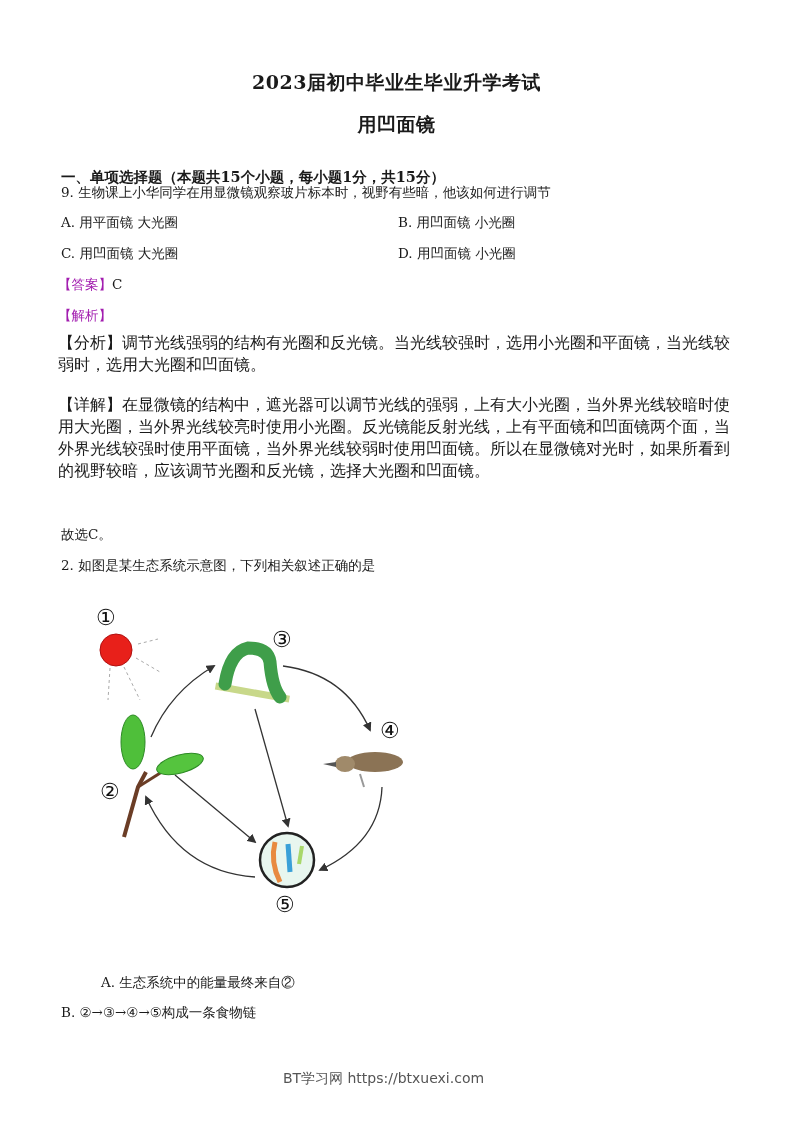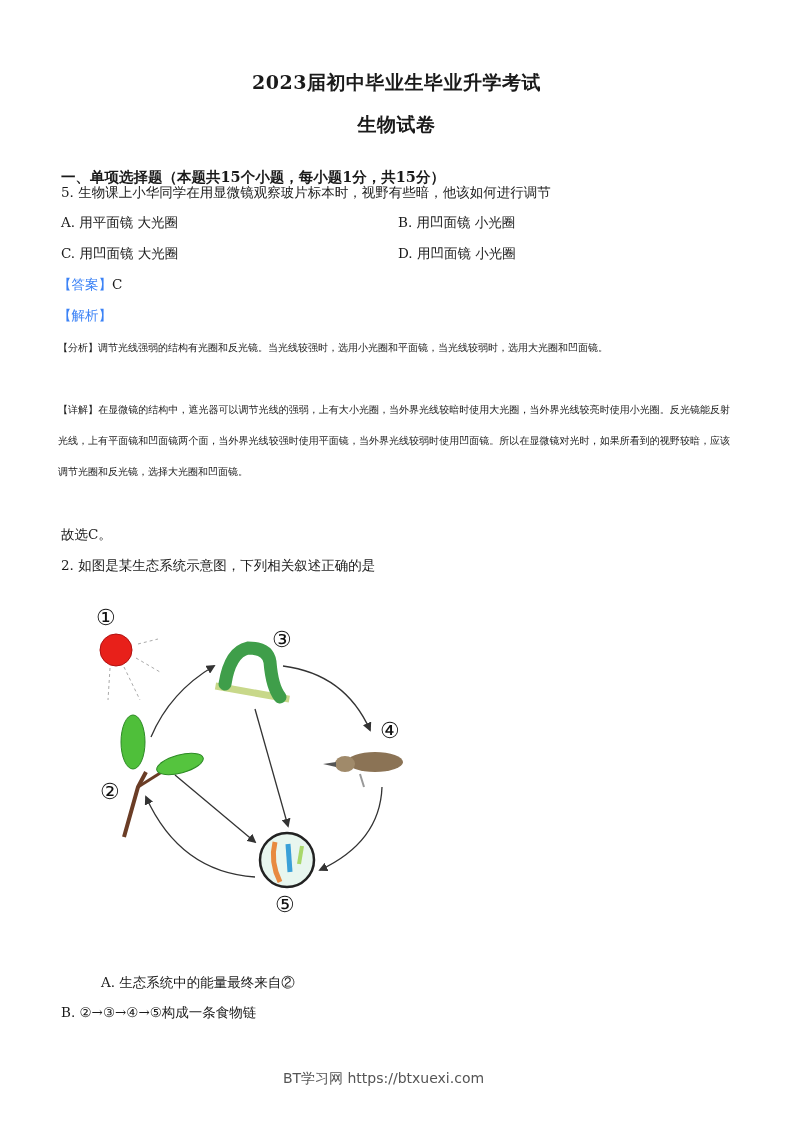--- a/index.html
+++ b/index.html
@@ -13,37 +13,37 @@
       font-weight: bold; font-size: 19px; letter-spacing: 0.5px;
     }
     .title1 { top: 70px; }
     .title2 { top: 112px; }
     .line {
       position: absolute; left: 61px; font-size: 13.5px; white-space: nowrap;
       line-height: 20px;
     }
     .section-head { font-weight: bold; font-size: 14.5px; }
     .opt-right { left: 398px; }
-    .tag { color: #3b82f6; }
-    .para { position: absolute; left: 61px; width: 672px; font-size: 10px; line-height: 31px; text-align: justify; }
+    .tag { color: #a21caf; }
+    .para { position: absolute; left: 61px; width: 672px; font-size: 16px; line-height: 22px; text-align: justify; }
     .diagram { position: absolute; left: 80px; top: 592px; width: 340px; height: 340px; }
     .footer {
       position: absolute; top: 1070px; left: 0; width: 767px; text-align: center;
       font-family: "DejaVu Sans", "Liberation Sans", sans-serif; font-size: 14px; color: #555;
     }
   </style>
 </head>
 <body>
 
 <div class="title title1">2023届初中毕业生毕业升学考试</div>
-<div class="title title2">生物试卷</div>
+<div class="title title2">用凹面镜</div>
 
 <div class="line section-head" style="top:150px;margin-top:17px;">一、单项选择题（本题共15个小题，每小题1分，共15分）</div>
 
-<div class="line" style="top:182px;">5. 生物课上小华同学在用显微镜观察玻片标本时，视野有些暗，他该如何进行调节</div>
+<div class="line" style="top:182px;">9. 生物课上小华同学在用显微镜观察玻片标本时，视野有些暗，他该如何进行调节</div>
 
 <div class="line" style="top:212px;">A. 用平面镜  大光圈</div>
 <div class="line opt-right" style="top:212px;">B. 用凹面镜  小光圈</div>
 <div class="line" style="top:243px;">C. 用凹面镜  大光圈</div>
 <div class="line opt-right" style="top:243px;">D. 用凹面镜  小光圈</div>
 
 <div class="line" style="top:274px; left:58px;">
   <span class="tag">【答案】</span><span>C</span>
 </div>
 <div class="line tag" style="top:305px; left:58px;">【解析】</div>

